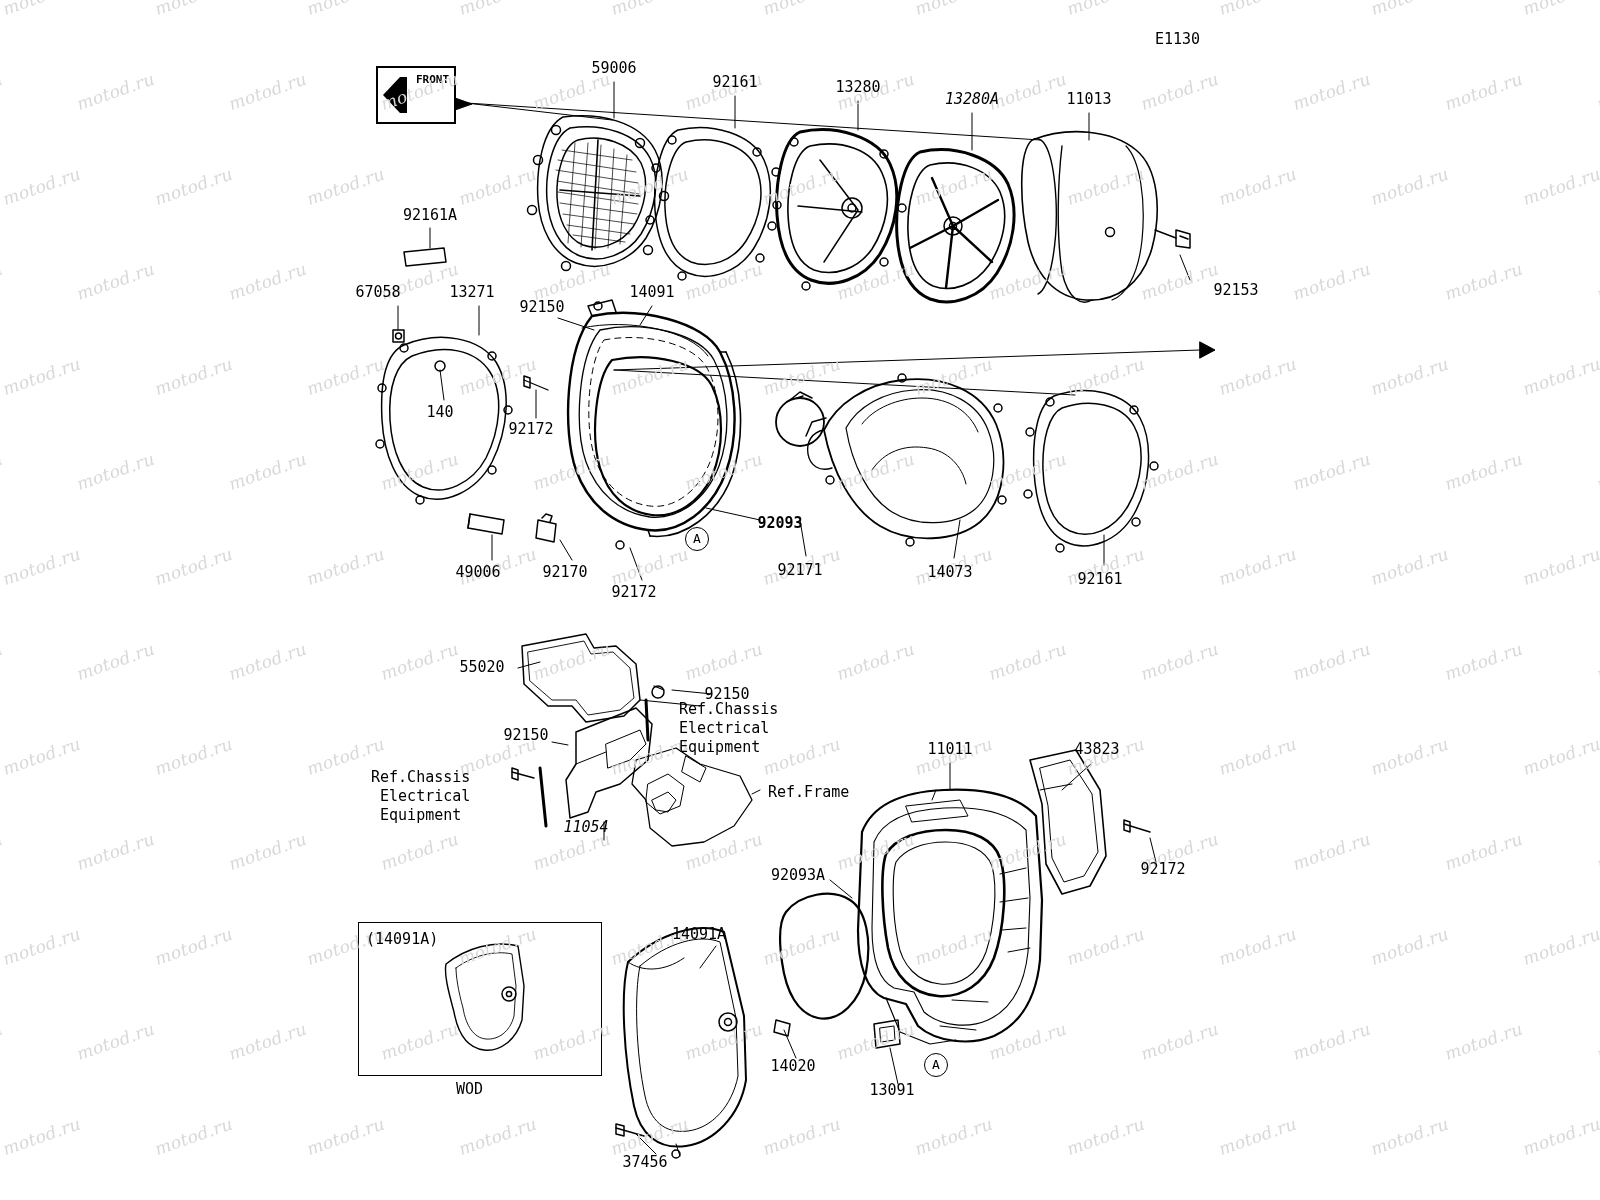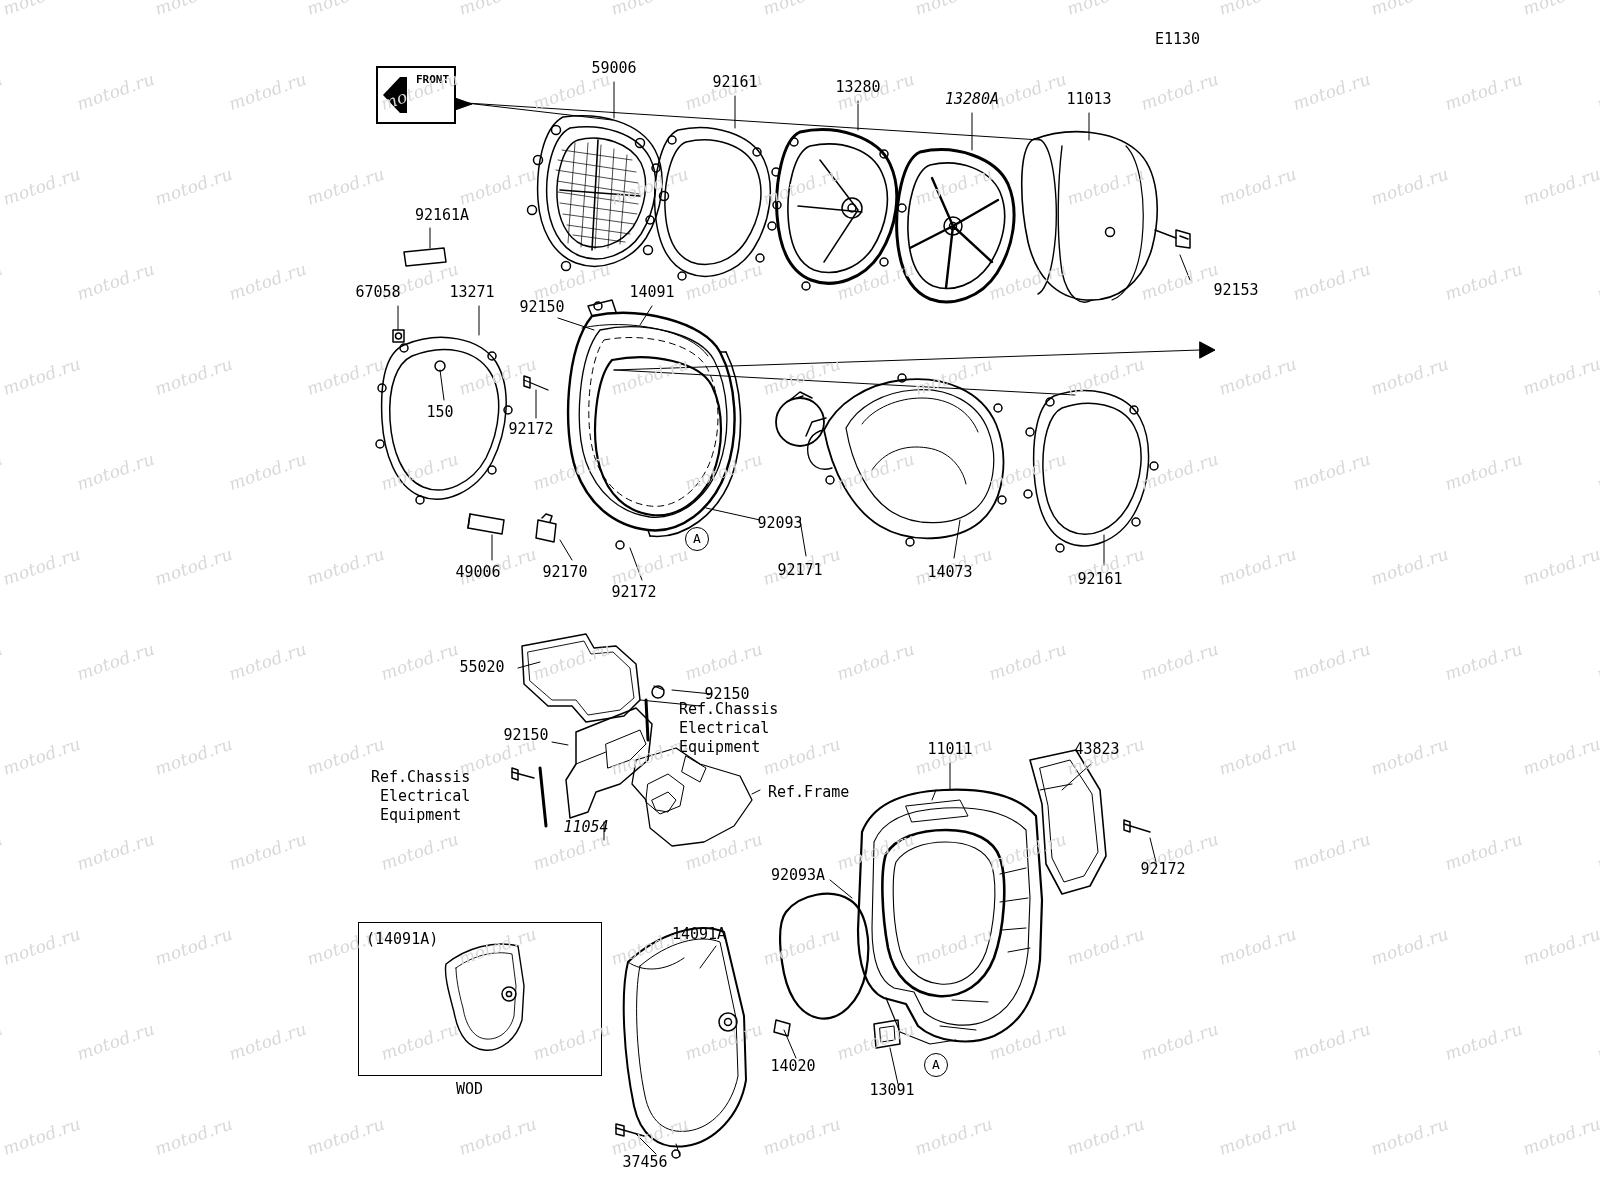--- a/index.html
+++ b/index.html
@@ -512,28 +512,28 @@
 
     <div class="lbl" style="left:366px; top:930px;">(14091A)</div>
     <div class="lbl" style="left:456px; top:1080px;">WOD</div>
 
     <div class="lbl center" style="left:614px; top:59px;">59006</div>
     <div class="lbl center" style="left:735px; top:73px;">92161</div>
     <div class="lbl center" style="left:858px; top:78px;">13280</div>
     <div class="lbl center" style="left:972px; top:90px;font-style:italic;">13280A</div>
     <div class="lbl center" style="left:1089px; top:90px;">11013</div>
     <div class="lbl center" style="left:1192px; top:281px;margin-left:44px;">92153</div>
-    <div class="lbl center" style="left:430px; top:206px;margin-left:12px;">92161A</div>
+    <div class="lbl center" style="left:430px; top:206px;">92161A</div>
     <div class="lbl center" style="left:378px; top:283px;">67058</div>
     <div class="lbl center" style="left:472px; top:283px;">13271</div>
     <div class="lbl center" style="left:542px; top:298px;">92150</div>
     <div class="lbl center" style="left:652px; top:283px;">14091</div>
-    <div class="lbl center" style="left:440px; top:403px;">150</div>
+    <div class="lbl center" style="left:440px; top:403px;">140</div>
     <div class="lbl center" style="left:531px; top:420px;">92172</div>
-    <div class="lbl center" style="left:780px; top:514px;">92093</div>
+    <div class="lbl center" style="left:780px; top:514px;font-weight:bold;">92093</div>
     <div class="lbl center" style="left:800px; top:561px;">92171</div>
     <div class="lbl center" style="left:950px; top:563px;">14073</div>
     <div class="lbl center" style="left:1100px; top:570px;">92161</div>
     <div class="lbl center" style="left:478px; top:563px;">49006</div>
     <div class="lbl center" style="left:565px; top:563px;">92170</div>
     <div class="lbl center" style="left:634px; top:583px;">92172</div>
     <div class="lbl center" style="left:482px; top:658px;">55020</div>
     <div class="lbl center" style="left:727px; top:685px;">92150</div>
     <div class="lbl center" style="left:526px; top:726px;">92150</div>
     <div class="lbl center" style="left:586px; top:818px;font-style:italic;">11054</div>

